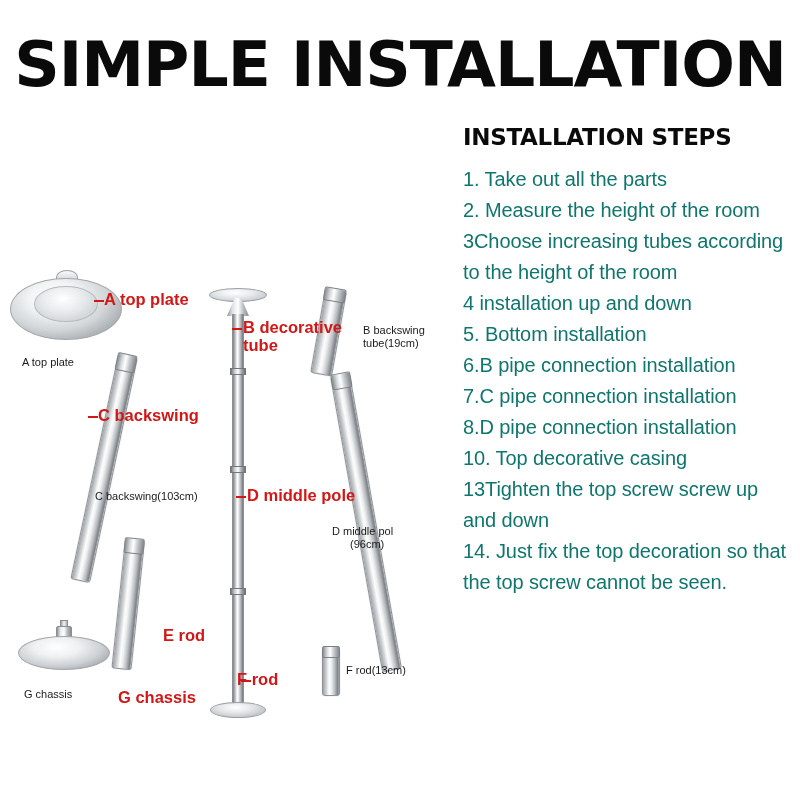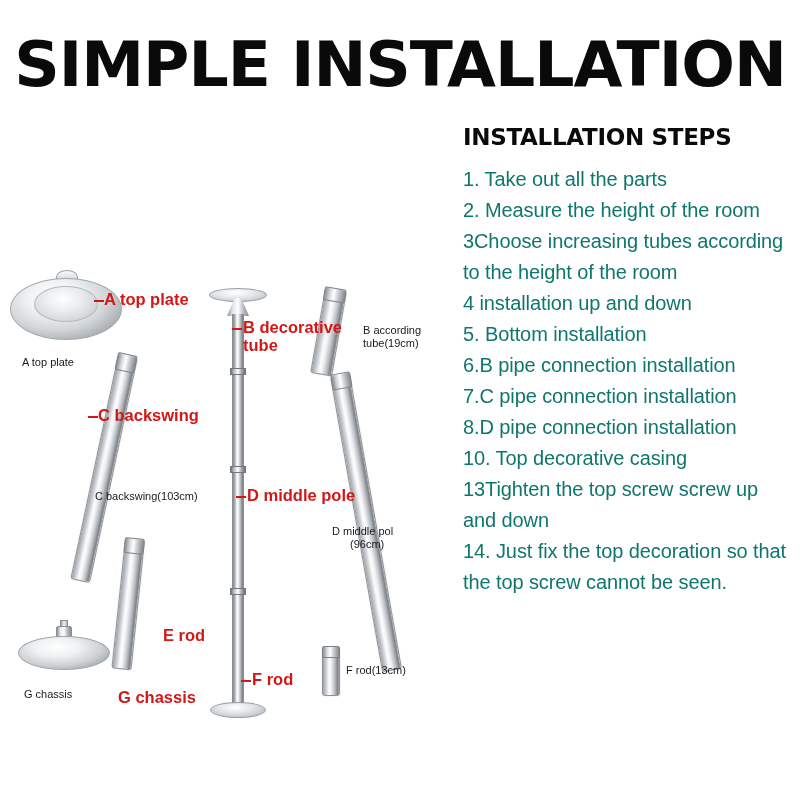--- a/index.html
+++ b/index.html
@@ -238,21 +238,21 @@
     <div class="shaft"></div>
     <div class="joint" style="top:98px;"></div>
     <div class="joint" style="top:196px;"></div>
     <div class="joint" style="top:318px;"></div>
     <div class="base-disc"></div>
   </div>
 
   <div class="tube" style="left:325px; top:50px; width:22px; height:86px; transform: rotate(10deg); transform-origin: 50% 0;"></div>
   <div class="tube-cap" style="left:325px; top:48px; width:22px; height:14px; transform: rotate(10deg); transform-origin: 50% 0;"></div>
   <div class="blk-label" style="left:363px; top:84px;">
-    <span>B according</span><br>
+    <span>B backswing</span><br>
     <span>tube(19cm)</span>
   </div>
 
   <div class="tube" style="left:330px; top:135px; width:20px; height:300px; transform: rotate(-10deg); transform-origin: 50% 0;"></div>
   <div class="tube-cap" style="left:330px; top:133px; width:20px; height:16px; transform: rotate(-10deg); transform-origin: 50% 0;"></div>
   <div class="blk-label" style="left:332px; top:285px;">
     <span>D middle pol</span><br>
     <span style="display:inline-block; margin-left:18px;">(96cm)</span>
   </div>
 
@@ -268,16 +268,16 @@
 
   <div class="dash" style="left:88px; top:176px; width:10px;"></div>
   <div class="red-label" style="left:98px; top:166px;">C backswing</div>
 
   <div class="dash" style="left:236px; top:256px; width:10px;"></div>
   <div class="red-label" style="left:247px; top:246px;">D middle pole</div>
 
   <div class="red-label" style="left:163px; top:386px;">E rod</div>
 
   <div class="dash" style="left:241px; top:440px; width:10px;"></div>
-  <div class="red-label" style="left:252px; top:430px;">F rod</div>
+  <div class="red-label" style="left:237px; top:430px;">F rod</div>
 
   <div class="red-label" style="left:118px; top:448px;">G chassis</div>
 </div>
 
 </body></html>

